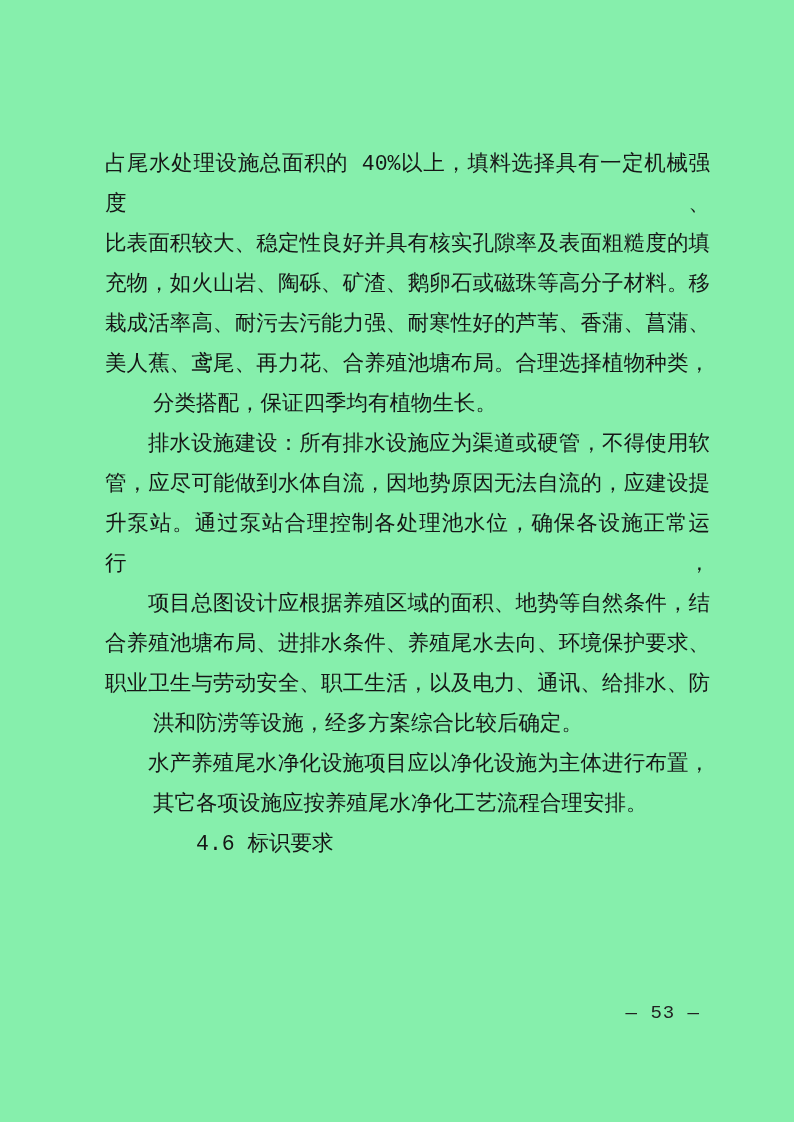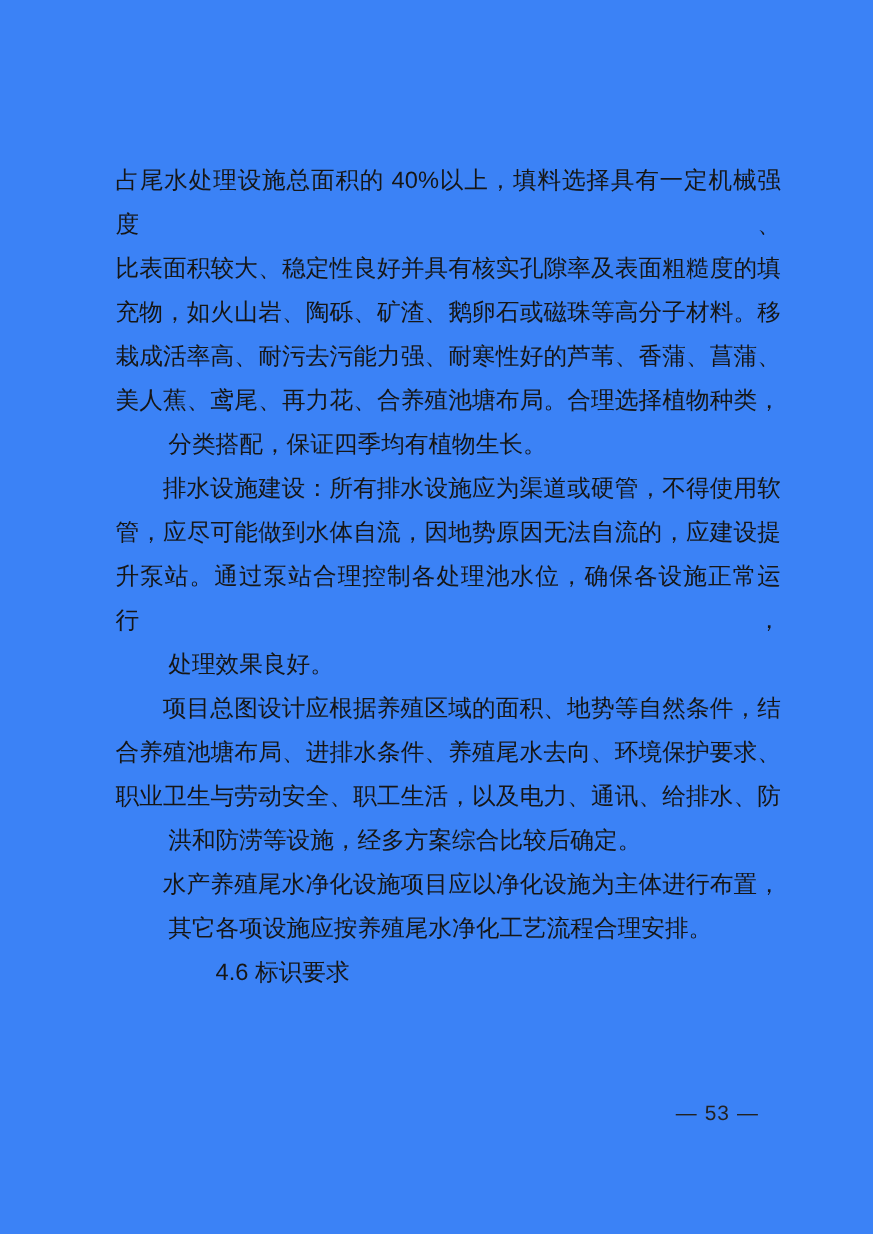--- a/index.html
+++ b/index.html
@@ -4,23 +4,23 @@
 <style>
   html, body {
     margin: 0;
     padding: 0;
     background: #ffffff;
   }
   .page {
     position: relative;
     width: 794px;
     height: 1122px;
-    background: #3b82f6;
+    background: #86efac;
     overflow: hidden;
-    font-family: Liberation Sans, sans-serif;
+    font-family: Liberation Mono, monospace;
     color: #161616;
   }
   .text-block {
     position: absolute;
     left: 105px;
     top: 144px;
     width: 605px;
     font-size: 21.5px;
     line-height: 40px;
   }
@@ -42,21 +42,21 @@
   }
   .line.indent {
     text-indent: 2em;
   }
   .paragraph.heading .line {
     text-align-last: left;
     -moz-text-align-last: left;
   }
   .footer {
     position: absolute;
-    right: 104px;
+    right: 94px;
     top: 999px;
     font-size: 19px;
     line-height: 28px;
     letter-spacing: 1px;
     color: #222222;
   }
 </style>
 </head>
 <body>
 
@@ -67,21 +67,20 @@
         <div class="line">比表面积较大、稳定性良好并具有核实孔隙率及表面粗糙度的填</div>
         <div class="line">充物，如火山岩、陶砾、矿渣、鹅卵石或磁珠等高分子材料。移</div>
         <div class="line">栽成活率高、耐污去污能力强、耐寒性好的芦苇、香蒲、菖蒲、</div>
         <div class="line">美人蕉、鸢尾、再力花、合养殖池塘布局。合理选择植物种类，</div>
         <div class="line last">分类搭配，保证四季均有植物生长。</div>
       </div>
       <div class="paragraph">
         <div class="line indent">排水设施建设：所有排水设施应为渠道或硬管，不得使用软</div>
         <div class="line">管，应尽可能做到水体自流，因地势原因无法自流的，应建设提</div>
         <div class="line">升泵站。通过泵站合理控制各处理池水位，确保各设施正常运行，</div>
-        <div class="line last">处理效果良好。</div>
       </div>
       <div class="paragraph">
         <div class="line indent">项目总图设计应根据养殖区域的面积、地势等自然条件，结</div>
         <div class="line">合养殖池塘布局、进排水条件、养殖尾水去向、环境保护要求、</div>
         <div class="line">职业卫生与劳动安全、职工生活，以及电力、通讯、给排水、防</div>
         <div class="line last">洪和防涝等设施，经多方案综合比较后确定。</div>
       </div>
       <div class="paragraph">
         <div class="line indent">水产养殖尾水净化设施项目应以净化设施为主体进行布置，</div>
         <div class="line last">其它各项设施应按养殖尾水净化工艺流程合理安排。</div>

